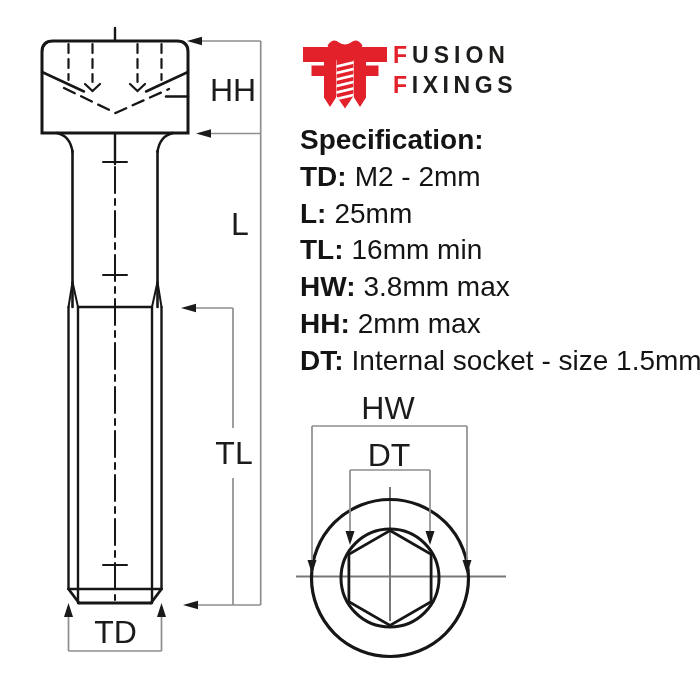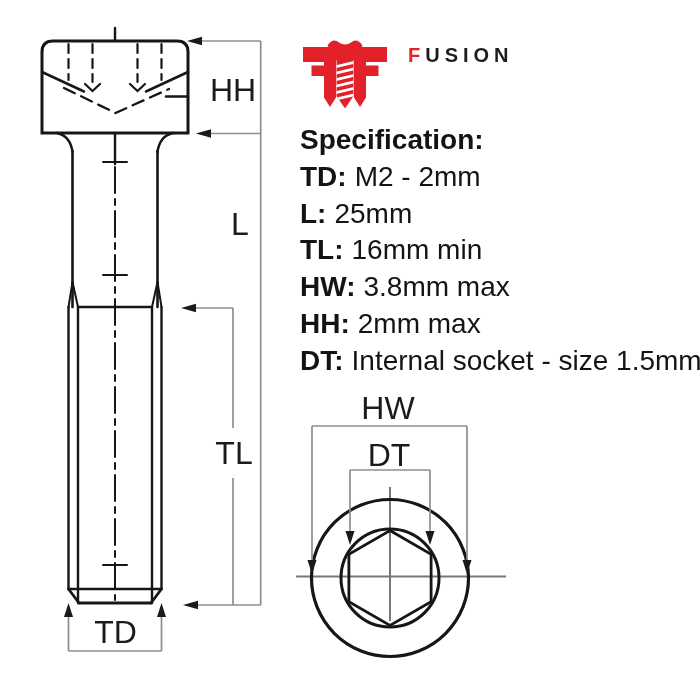--- a/index.html
+++ b/index.html
@@ -23,24 +23,24 @@
   
   .logo {
     position: absolute;
     left: 300px;
     top: 37px;
     display: flex;
     align-items: flex-start;
   }
   .logo-icon { width: 90px; height: 74px; }
   .logo-text {
-    margin-left: 18px;
+    margin-left: 3px;
     margin-top: 3px;
     font-weight: bold;
-    font-size: 20px;
+    font-size: 23px;
     letter-spacing: 5px;
     line-height: 30px;
     color: #1d1d1b;
     white-space: nowrap;
   }
   .logo-line2 { letter-spacing: 4.6px; }
   .logo-red { color: #e2212b; }
   
   .spec {
     position: absolute;
@@ -201,20 +201,21 @@
         <line x1="34" y1="30" x2="56" y2="25"></line>
         <line x1="34" y1="36.5" x2="56" y2="31.5"></line>
         <line x1="34" y1="43" x2="56" y2="38"></line>
         <line x1="34" y1="49.5" x2="56" y2="44.5"></line>
         <line x1="34" y1="56" x2="56" y2="51"></line>
         <line x1="34" y1="62.5" x2="56" y2="57.5"></line>
       </g>
     </svg>
     <div class="logo-text">
       <div class="logo-line1"><span class="logo-red">F</span><span>USION</span></div>
+      <div class="logo-line2"><span class="logo-red">F</span><span>IXINGS</span></div>
     </div>
   </div>
 
   <div class="spec">
     <div class="spec-title">Specification:</div>
     <div class="spec-line">
       <b class="spec-label">TD:</b><span class="spec-value">M2 - 2mm</span>
     </div>
     <div class="spec-line">
       <b class="spec-label">L:</b><span class="spec-value">25mm</span>

